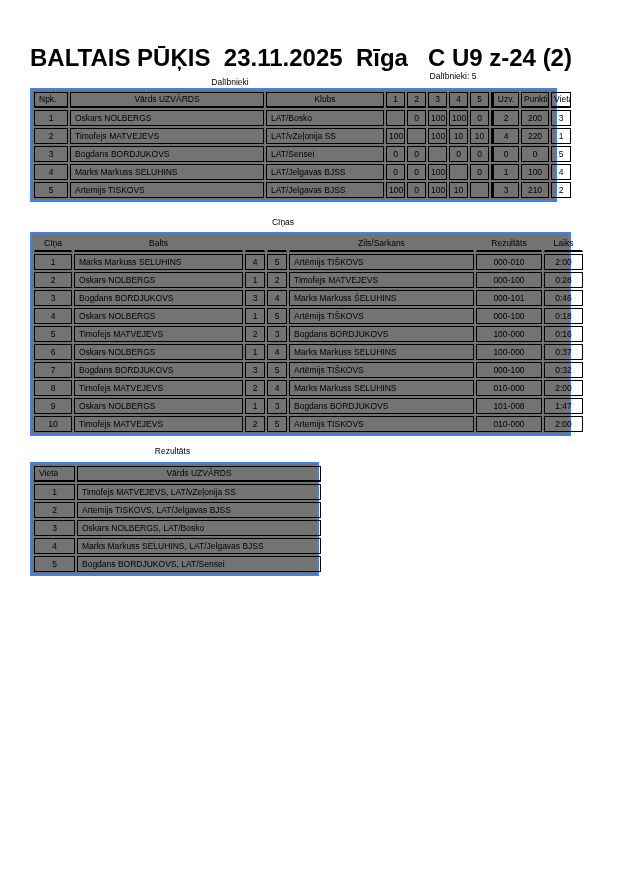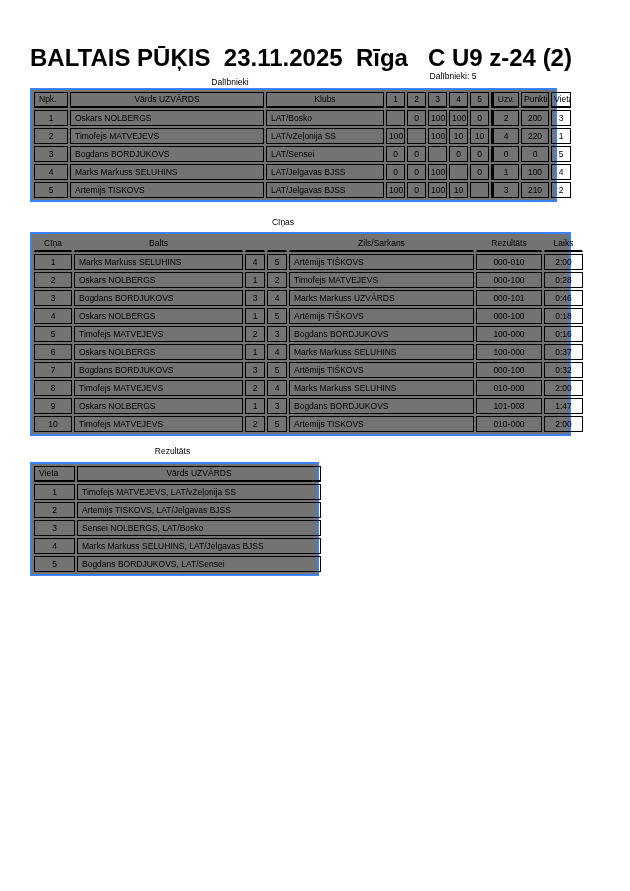--- a/index.html
+++ b/index.html
@@ -175,21 +175,21 @@
           <td class="c">2</td>
           <td class="l">Timofejs MATVEJEVS</td>
           <td class="c">000-100</td>
           <td class="c">0:28</td>
         </tr>
         <tr>
           <td class="c">3</td>
           <td class="l">Bogdans BORDJUKOVS</td>
           <td class="c">3</td>
           <td class="c">4</td>
-          <td class="l">Marks Markuss UZVĀRDS</td>
+          <td class="l">Marks Markuss ŠELUHINS</td>
           <td class="c">000-101</td>
           <td class="c">0:46</td>
         </tr>
         <tr>
           <td class="c">4</td>
           <td class="l">Oskars NOLBERGS</td>
           <td class="c">1</td>
           <td class="c">5</td>
           <td class="l">Artēmijs TIŠKOVS</td>
           <td class="c">000-100</td>
@@ -270,21 +270,21 @@
         <tr>
           <td class="c">1</td>
           <td class="l">Timofejs MATVEJEVS, LAT/vZeļonija SS</td>
         </tr>
         <tr>
           <td class="c">2</td>
           <td class="l">Artemijs TISKOVS, LAT/Jelgavas BJSS</td>
         </tr>
         <tr>
           <td class="c">3</td>
-          <td class="l">Sensei NOLBERGS, LAT/Bosko</td>
+          <td class="l">Oskars NOLBERGS, LAT/Bosko</td>
         </tr>
         <tr>
           <td class="c">4</td>
           <td class="l">Marks Markuss SELUHINS, LAT/Jelgavas BJSS</td>
         </tr>
         <tr>
           <td class="c">5</td>
           <td class="l">Bogdans BORDJUKOVS, LAT/Sensei</td>
         </tr>
       </tbody>

